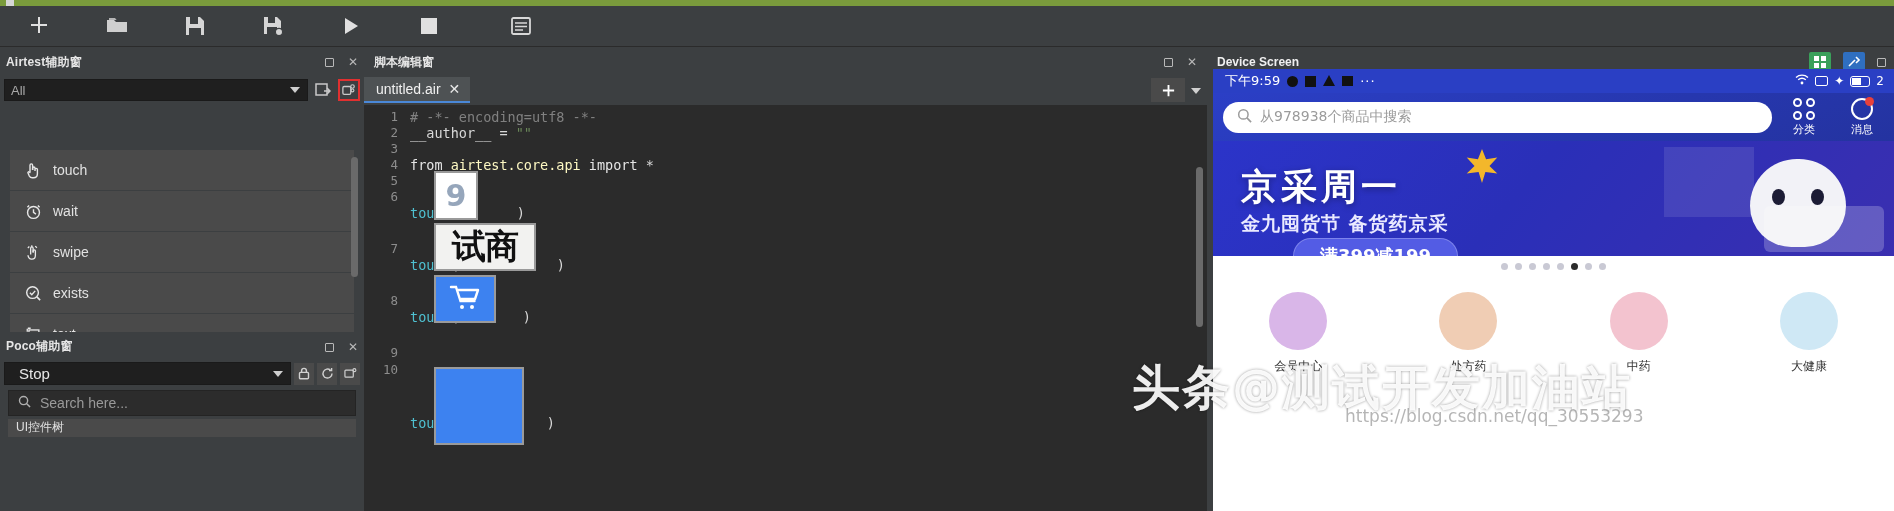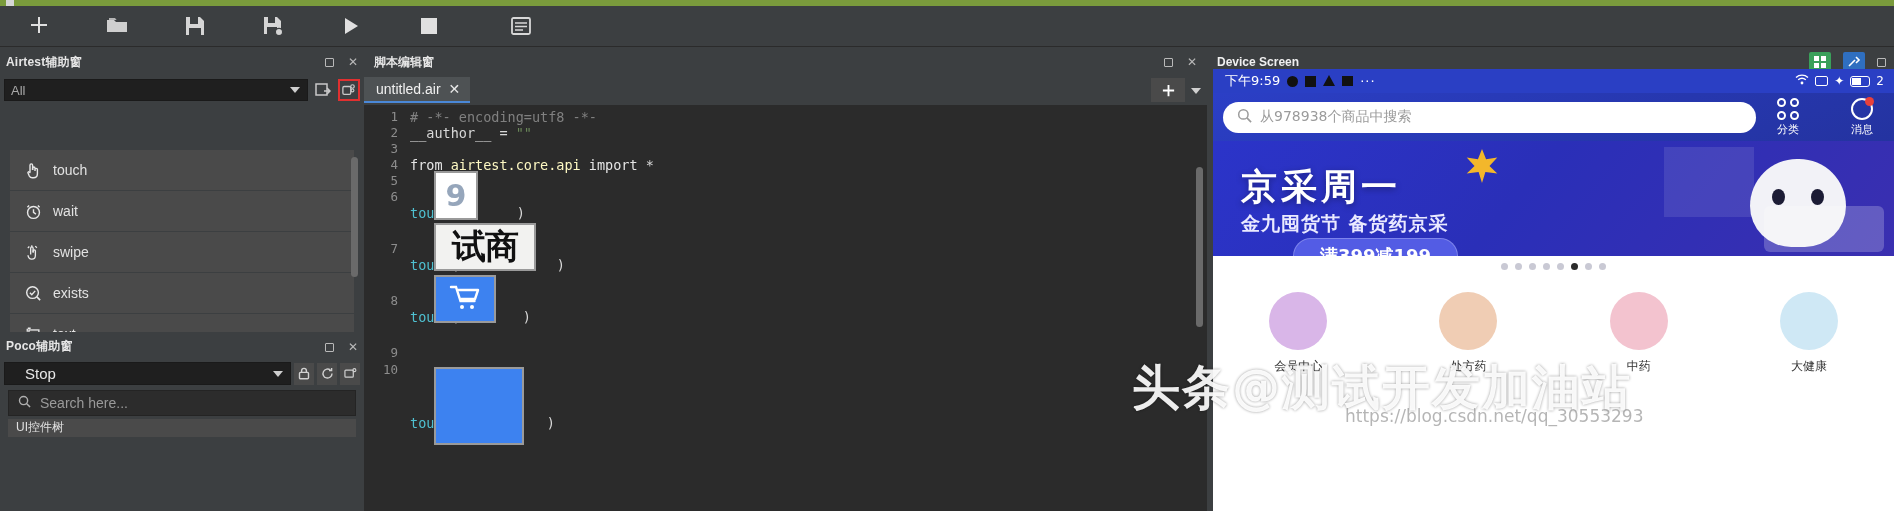--- a/index.html
+++ b/index.html
@@ -58,21 +58,21 @@
     color:#e2e2e2; font-size:14px; cursor:default;
   }
   .act-item .ai { width:18px; height:18px; display:flex; align-items:center; justify-content:center; color:#e8e8e8; }
 
   
   .poco-dock { position:absolute; left:0; top:332px; width:364px; height:179px; background:#3c3f41; }
   .poco-head { position:relative; height:28px; display:flex; align-items:center; padding:0 6px; }
   .poco-row { position:relative; height:27px; display:flex; align-items:center; padding:0 4px; gap:3px; }
   .poco-combo {
     flex:1; height:23px; background:#1f1f1f; border:1px solid #1a1a1a; position:relative;
-    display:flex; align-items:center; padding:0 20px; color:#e8e8e8; font-size:15px;
+    display:flex; align-items:center; padding:0 14px; color:#e8e8e8; font-size:15px;
   }
   .poco-combo .caret {
     position:absolute; right:7px; top:50%; transform:translateY(-50%);
     width:0;height:0;border-left:5px solid transparent;border-right:5px solid transparent;border-top:6px solid #cfcfcf;
   }
   .pbtn { width:20px; height:22px; display:flex; align-items:center; justify-content:center; color:#c9c9c9; background:#4a4a4a; }
   .poco-search {
     margin:3px 8px 0 8px; height:26px; background:#2c2c2c; border:1px solid #242424;
     display:flex; align-items:center; gap:9px; padding:0 9px; color:#9a9a9a; font-size:14px;
   }
@@ -140,21 +140,21 @@
   .ph-status .right { position:absolute; right:10px; display:flex; align-items:center; gap:6px; font-size:12px; }
   .ph-top {
     position:relative; height:48px;
     background:linear-gradient(160deg,#2b3fc6 0%,#2637ae 60%,#2433a0 100%);
     display:flex; align-items:center; padding:0 10px; gap:10px;
   }
   .searchbar {
     flex:1; height:31px; background:#fff; border-radius:16px; display:flex; align-items:center; gap:8px; padding:0 14px;
     color:#9b9b9b; font-size:14px; font-family:"DejaVu Sans", sans-serif;
   }
-  .topnav { display:flex; align-items:center; gap:30px; }
+  .topnav { display:flex; align-items:center; gap:14px; }
   .topnav-item { width:44px; display:flex; flex-direction:column; align-items:center; gap:2px; color:#fff; font-size:11px; font-family:"DejaVu Sans",sans-serif;}
   .dots4 { display:grid; grid-template-columns:repeat(2,9px); grid-gap:4px; }
   .dots4 i { width:9px; height:9px; border:2px solid #fff; border-radius:50%; display:block; }
   .smiley { width:22px; height:22px; border:2px solid #fff; border-radius:50%; position:relative; }
   .smiley .badge { position:absolute; right:-3px; top:-3px; width:9px; height:9px; background:#e8413c; border-radius:50%; }
 
   .banner { position:relative; height:115px; background:linear-gradient(130deg,#2b34c9 0%,#2a2fb8 45%,#3a2fb0 100%); overflow:hidden; }
   .banner .big {
     position:absolute; left:28px; top:22px; color:#fff; font-size:36px; font-weight:bold;
     letter-spacing:4px; font-family:"DejaVu Sans",sans-serif; text-shadow:0 2px 6px rgba(0,0,0,.35);

